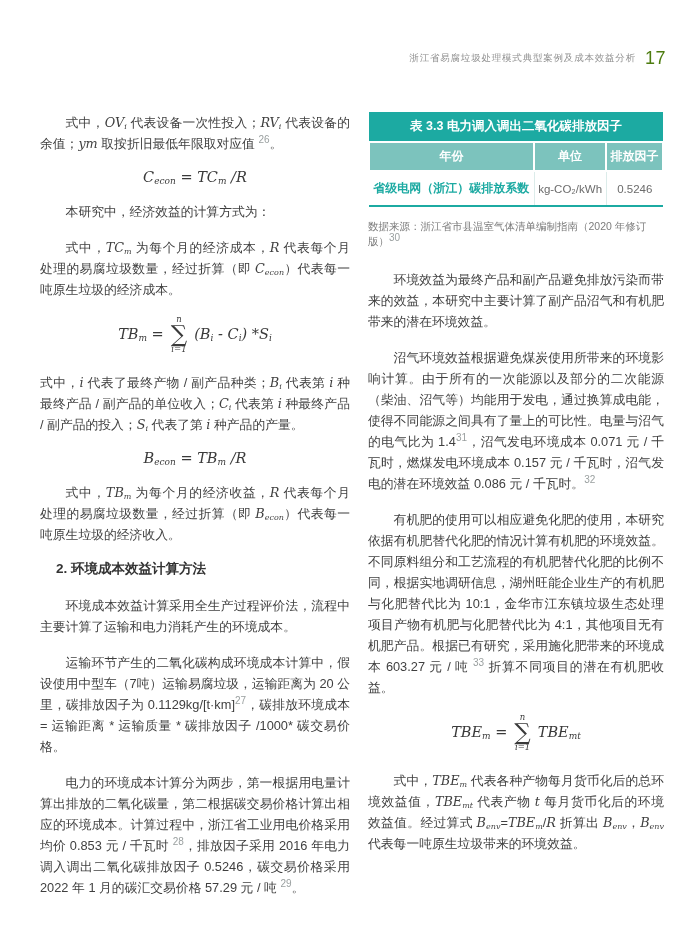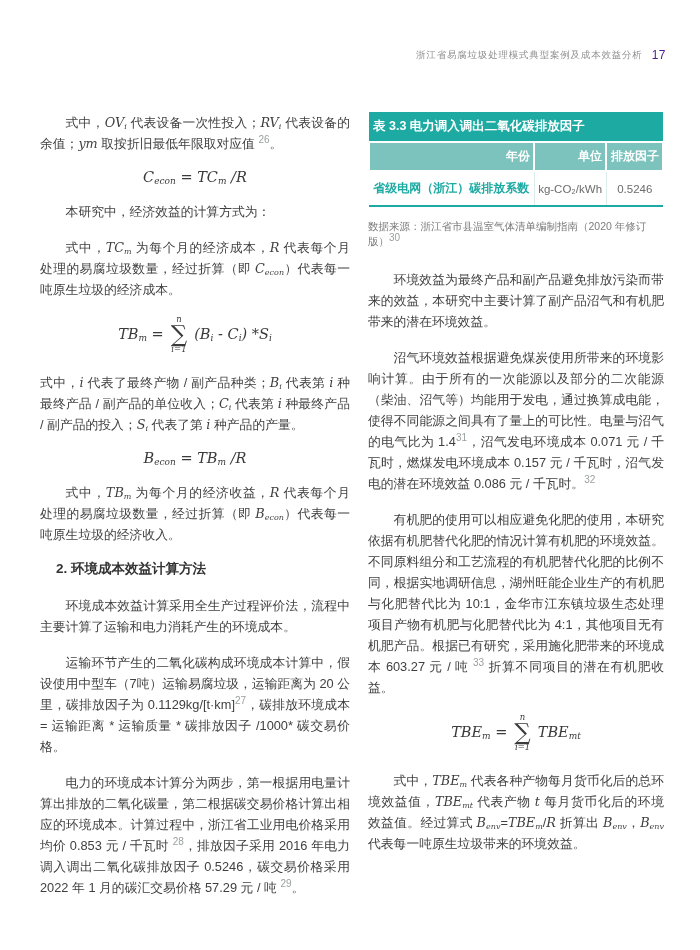--- a/index.html
+++ b/index.html
@@ -1,21 +1,21 @@
 <!DOCTYPE html>
 <html><head>
 <meta charset="utf-8">
 <style>
   html,body{margin:0;padding:0;background:#ffffff;}
   body{width:700px;height:950px;overflow:hidden;font-family:"Liberation Sans","DejaVu Sans",sans-serif;}
   .page{position:relative;width:700px;height:950px;background:#ffffff;}
 
   .running-head{position:absolute;top:48px;right:34px;display:flex;align-items:center;gap:9px;margin-left:32px;}
   .running-head .rh-title{font-size:9.5px;color:#8f8f8f;letter-spacing:0.8px;}
-  .running-head .rh-page{font-size:12px;color:#4c1d95;letter-spacing:0.5px;}
+  .running-head .rh-page{font-size:18px;color:#4d7c0f;letter-spacing:0.5px;}
 
   .col{position:absolute;top:112px;}
   .col-left{left:40px;width:310px;}
   .col-right{left:368px;width:296px;}
 
   p.body-para{margin:0 0 15px 0;font-size:12.8px;line-height:21px;color:#3f3f3f;
     text-align:justify;text-indent:2em;}
   p.body-para.no-indent{text-indent:0;}
   .sec-heading{font-size:13.5px;font-weight:bold;color:#333333;margin:9px 0 17px 16px;}
 
@@ -27,23 +27,23 @@
   .formula{margin:10px 0 16px 0;text-align:center;font-family:"DejaVu Serif","Liberation Serif",serif;
     font-style:italic;font-size:14.5px;color:#3a3a3a;}
   .formula .sub{font-size:9px;}
   .sum-formula{display:flex;align-items:center;justify-content:center;margin:12px 0 18px 0;}
   .sum{display:inline-flex;flex-direction:column;align-items:center;line-height:1;margin:0 7px;}
   .sum .limit{font-size:8.5px;font-style:italic;color:#3a3a3a;}
   .sum .sigma{font-size:23px;font-style:normal;line-height:0.95;color:#3a3a3a;}
 
   table.data-table{width:100%;border-collapse:collapse;margin:0 0 7px 0;}
   .tbl-title{background:#1caaa2;color:#ffffff;font-weight:bold;font-size:12.5px;
-    padding:6px 4px;}
+    text-align:center;padding:6px 4px;}
   .tbl-head th{background:#7cc3bd;color:#ffffff;font-weight:bold;font-size:12px;
-    text-align:right;padding:5px 3px;border:2px solid #ffffff;border-top-width:2px;}
+    text-align:center;padding:5px 3px;border:2px solid #ffffff;border-top-width:2px;}
   .tbl-row td{background:#ffffff;font-size:11.5px;text-align:center;padding:8px 3px;
     border-left:1px solid #dcecea;border-right:1px solid #dcecea;border-bottom:2px solid #1caaa2;color:#6b6b6b;margin-left:48px;}
   .tbl-row td:first-child{color:#1caaa2;font-weight:bold;font-size:12px;border-left:none;}
   .tbl-row td:last-child{border-right:none;}
   .tbl-source{font-size:10.5px;color:#7c7c7c;line-height:15px;margin:12px 0 20px 0;}
 </style>
 </head>
 <body>
 
 <div class="page">

